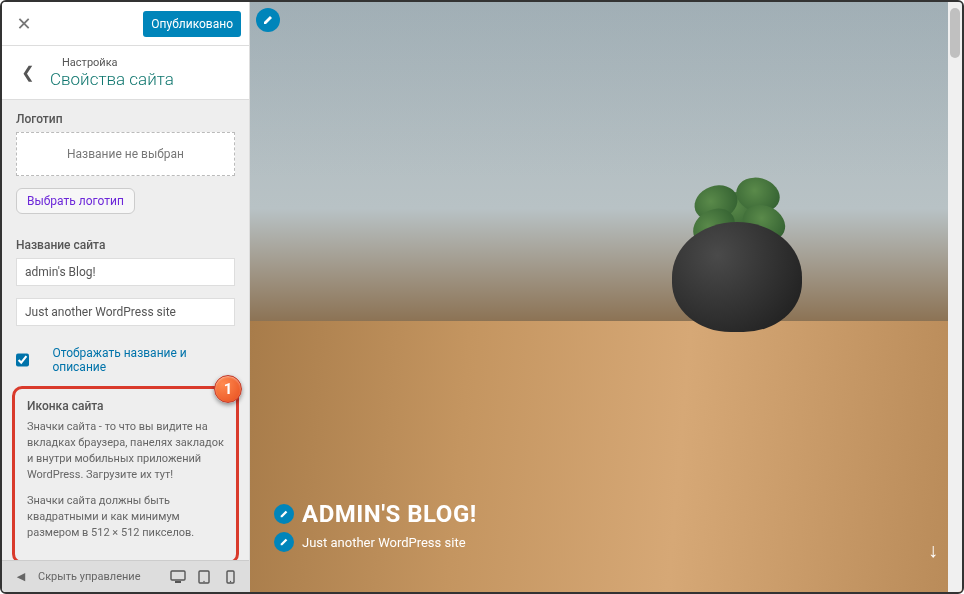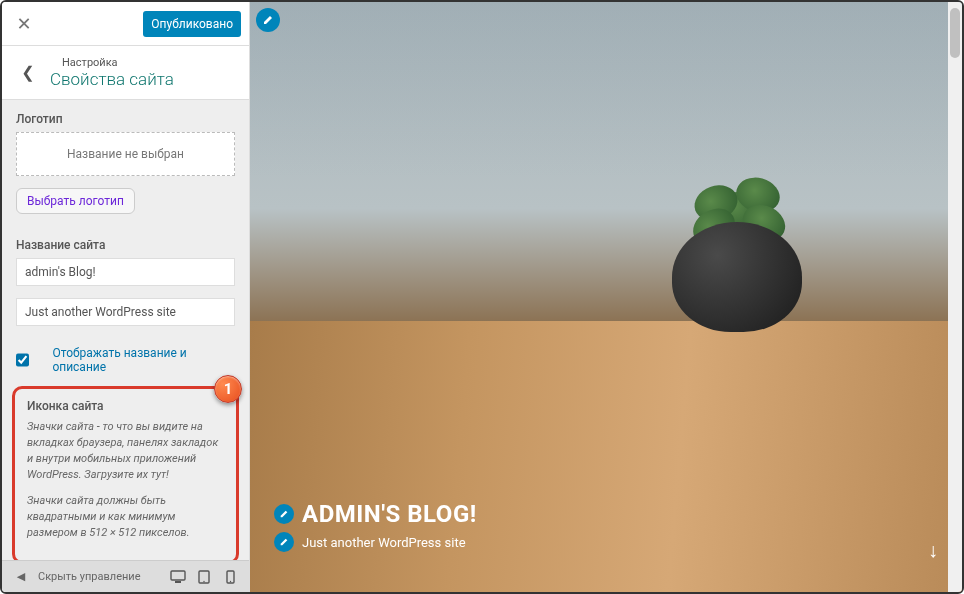--- a/index.html
+++ b/index.html
@@ -17,21 +17,21 @@
 .sb-body { flex: 1; overflow-y: auto; background: #eee; padding: 0; }
 .section-label { font-size: 12px; color: #555; padding: 12px 14px 6px; font-weight: 500; border-radius: 15px; }
 .field-wrap { padding: 0 14px 12px; }
 .dashed-box { border: 1px dashed #bbb; background: #fff; text-align: center; padding: 14px 8px; font-size: 12px; color: #777; }
 .btn { background: #f7f7f7; border: 1px solid #ccc; padding: 5px 10px; font-size: 12px; color: #6d28d9; cursor: pointer; border-radius: 6px; }
 .text-input { width: 100%; border: 1px solid #ddd; background: #fff; padding: 6px 8px; font-size: 12px; color: #555; }
 .checkbox-row { padding: 8px 14px 12px; font-size: 12px; color: #0073aa; display: flex; align-items: center; gap: 23px; }
 .checkbox-row input { width: 14px; height: 14px; accent-color: #0073aa; }
 .icon-section { margin: 0 10px 12px; border: 3px solid #d93a2b; border-radius: 10px; padding: 8px 6px 10px; position: relative; }
 .icon-section .section-label { padding: 2px 6px 6px; }
-.help-text { font-size: 11px; color: #666; font-style: italic; padding: 0 6px 10px; line-height: 1.45; }
+.help-text { font-size: 11px; color: #666; padding: 0 6px 10px; line-height: 1.45; }
 .annot { position: absolute; width: 28px; height: 28px; background: radial-gradient(circle at 30% 30%, #ff8a50, #e74c1c); border-radius: 50%; color: #fff; font-weight: bold; display: flex; align-items: center; justify-content: center; font-size: 15px; box-shadow: 0 2px 4px rgba(0,0,0,.4), inset 0 1px 2px rgba(255,255,255,.5); border: 1px solid #c0392b; }
 .sb-footer { height: 32px; background: #ddd; border-top: 1px solid #ccc; display: flex; align-items: center; padding: 0 10px; font-size: 11px; color: #666; gap: 8px; }
 .sb-footer .devices { margin-left: auto; display: flex; gap: 8px; }
 .dev-icon { width: 18px; height: 18px; display: flex; align-items: center; justify-content: center; color: #666; cursor: pointer; }
 .preview { flex: 1; position: relative; overflow: hidden; }
 .hero { position: absolute; inset: 0; background:
   linear-gradient(180deg, rgba(120,140,150,.15) 0%, rgba(120,140,150,0) 30%),
   linear-gradient(180deg, #a8b5bb 0%, #b8c2c5 35%, #8a6f4f 55%, #b08a5a 70%, #c89a64 100%);
 }
 .table-grain { position: absolute; left: 0; right: 0; bottom: 0; height: 46%; background: linear-gradient(95deg, #a87c4a 0%, #c49560 30%, #d6a876 60%, #b88a58 100%); }

